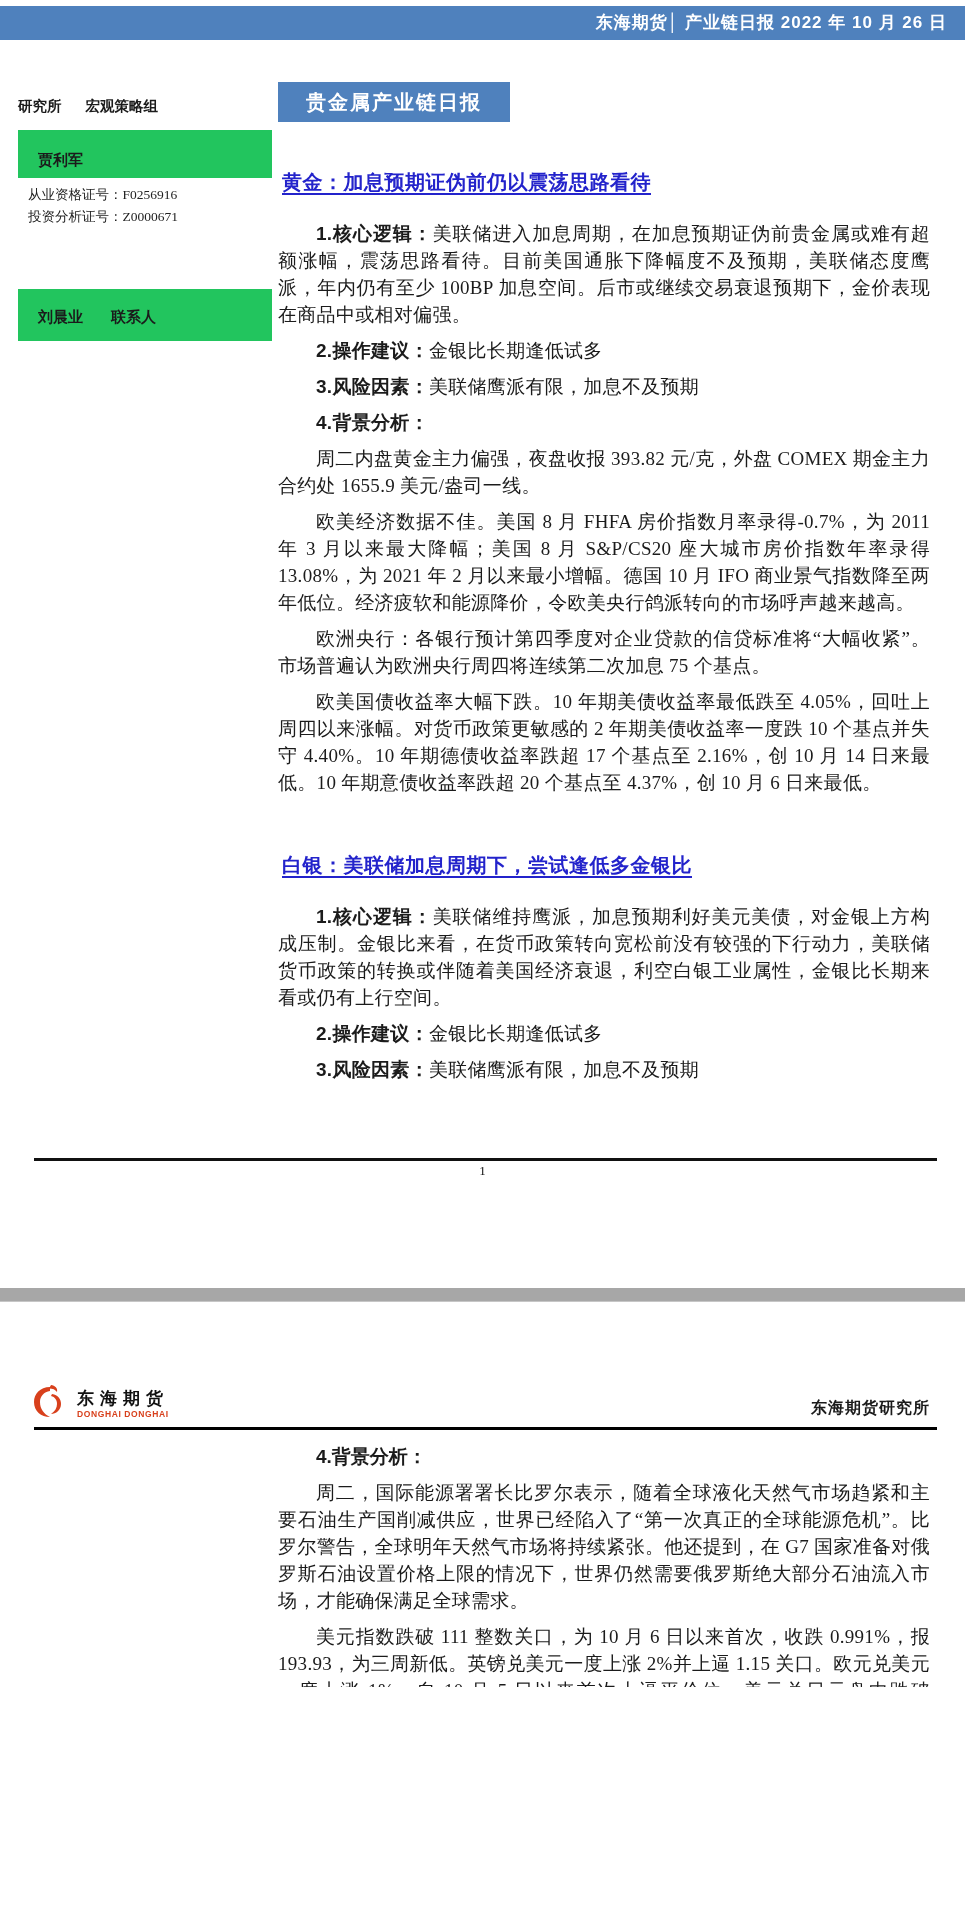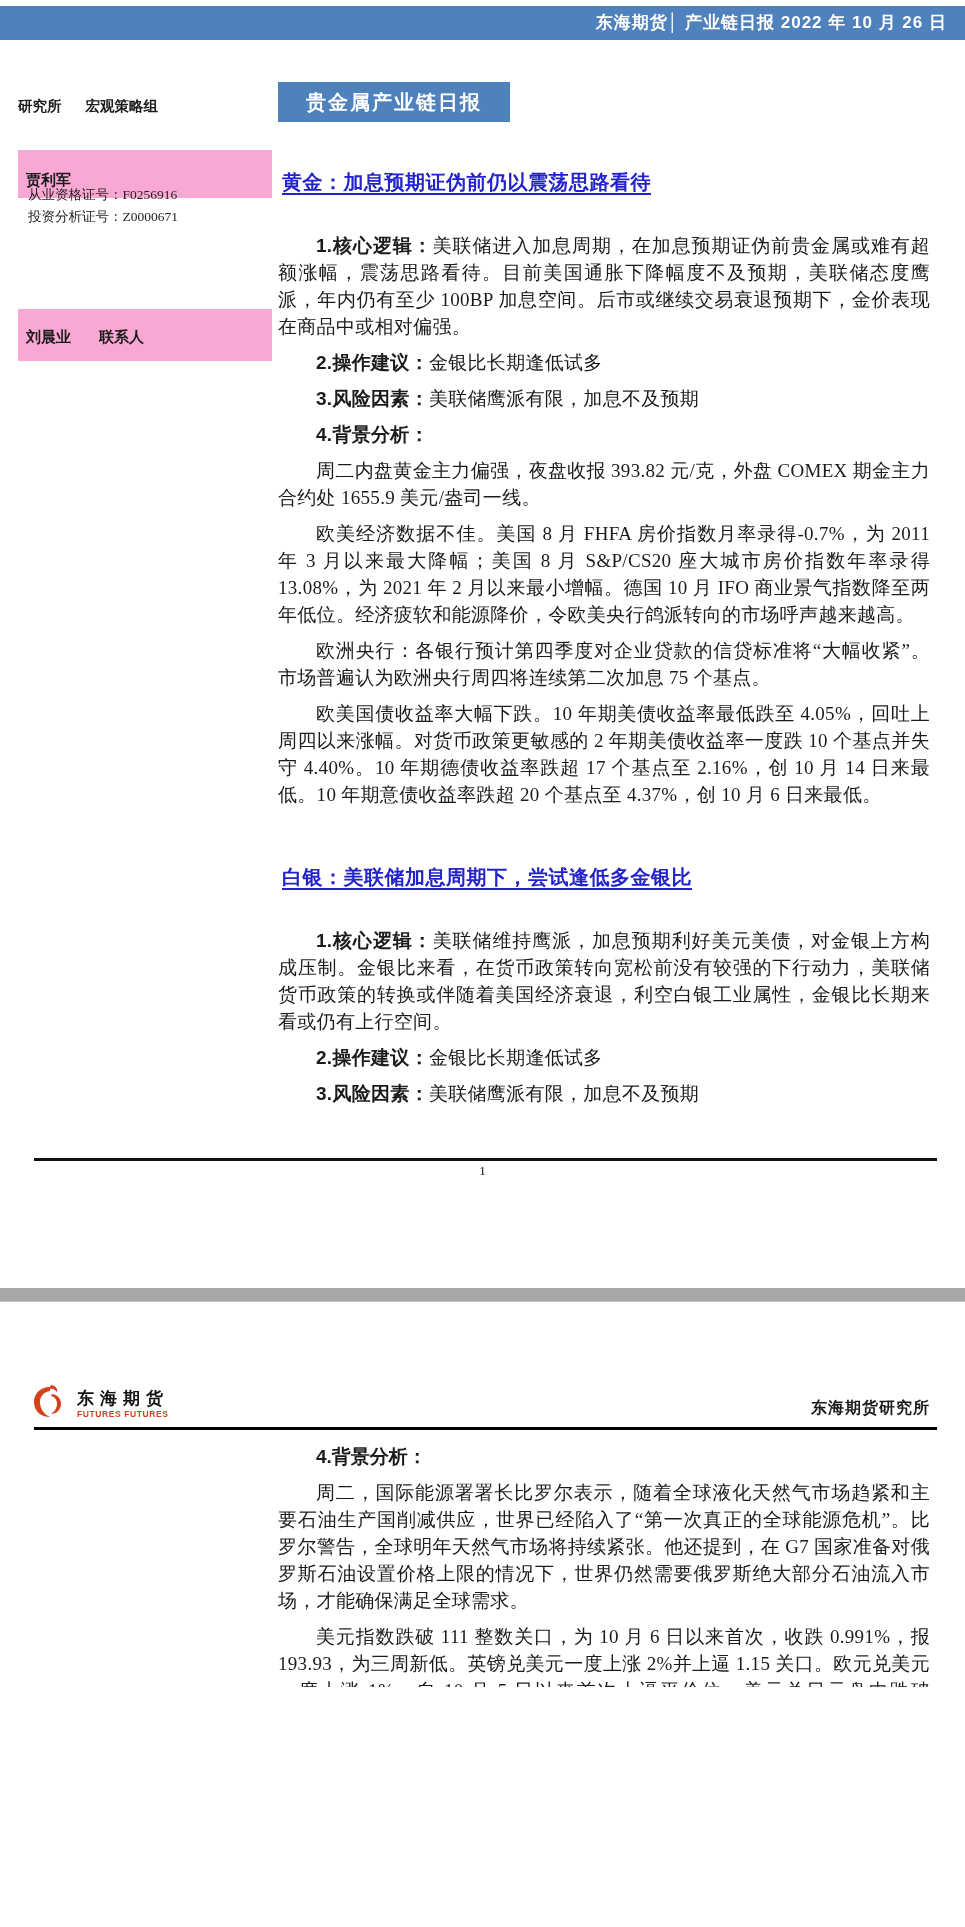--- a/index.html
+++ b/index.html
@@ -12,22 +12,22 @@
     position:absolute; top:6px; left:0; right:0; height:34px; background:#4f81bd;
     color:#fff; font-family:"Liberation Sans","DejaVu Sans",sans-serif;
     font-weight:bold; font-size:17px; line-height:34px; text-align:right;
     padding-right:18px; box-sizing:border-box; letter-spacing:1px;
   }
   
   .sidebar { position:absolute; left:18px; top:0; width:254px; }
   .side-org { position:absolute; top:97px; left:0; font-weight:bold; font-size:14.5px; white-space:nowrap; }
   .side-org .team { margin-left:24px; }
   .side-strip {
-    position:absolute; left:0; width:254px; background:#f9a8d4; box-sizing:border-box;
-    font-weight:bold; font-size:15px; padding-left:8px;margin-top:20px;
+    position:absolute; left:0; width:254px; background:#22c55e; box-sizing:border-box;
+    font-weight:bold; font-size:15px; padding-left:20px;
   }
   .strip1 { top:130px; height:48px; line-height:60px; }
   .certs { position:absolute; top:184px; left:10px; font-size:13.5px; line-height:22px; color:#222; }
   .strip2 { top:289px; height:52px; line-height:56px; }
   .strip2 .role { margin-left:28px; }
   
   .title-box {
     position:absolute; left:278px; top:82px; height:40px; line-height:40px;
     background:#4f81bd; color:#fff; padding:0 28px;
     font-family:"Liberation Sans","DejaVu Sans",sans-serif; font-weight:bold;
@@ -40,21 +40,21 @@
     margin:4px; font-family:"Liberation Sans","DejaVu Sans",sans-serif;
     font-weight:bold; font-size:20px; line-height:29px; color:#2323cb;
     text-decoration:underline; text-decoration-thickness:2px; text-underline-offset:4px;
     letter-spacing:0.5px; cursor:pointer;
   }
   .section-heading.silver { margin-top:55px; }
   p.item, p.para {
     margin:9px 0 0 0; font-size:19px; line-height:27px; text-align:justify;
     text-indent:2em; letter-spacing:0.3px;
   }
-  p.item.first { margin-top:35px; }
+  p.item.first { margin-top:23px; }
   p.para { }
   .lbl {
     font-family:"Liberation Sans","DejaVu Sans",sans-serif; font-weight:bold; font-style:normal;
   }
   
   .footer-rule { position:absolute; top:1158px; left:34px; right:28px; border-top:3px solid #111; }
   .page-num { position:absolute; top:1163px; left:0; right:0; text-align:center; font-size:13px; color:#111; }
   
   .page-sep { position:absolute; top:1288px; left:0; right:0; height:13px; background:#a7a7a7; border-bottom:1px solid #c6c6c6; }
   
@@ -126,21 +126,21 @@
   <div class="page-sep"></div>
 
   <div class="logo">
     <svg class="logo-mark" viewBox="0 0 40 36" xmlns="http://www.w3.org/2000/svg">
       <path d="M20 3 C10 3 4 10 4 18 C4 27 11 33 20 33 C14 30 10 25 10 18 C10 12 14 8 20 7 Z" fill="#d8401c"></path>
       <path d="M22 10 C28 11 31 15 31 20 C31 26 26 30 21 30 C25 27 27 24 27 20 C27 16 25 13 21 12 Z" fill="#d8401c"></path>
       <path d="M21 1 C25 1.5 28 4 27 8 C25 5.5 23 4.5 19 4.5 Z" fill="#d8401c"></path>
     </svg>
     <div>
       <div class="logo-text-cn">东海期货</div>
-      <div class="logo-text-en">FUTURES FUTURES</div>
+      <div class="logo-text-en">DONGHAI DONGHAI</div>
     </div>
   </div>
   <div class="inst-name">东海期货研究所</div>
   <div class="p2-rule"></div>
 
   <div class="main2">
     <p class="bg-label"><b class="lbl">4.背景分析：</b></p>
     <p class="para">周二，国际能源署署长比罗尔表示，随着全球液化天然气市场趋紧和主要石油生产国削减供应，世界已经陷入了“第一次真正的全球能源危机”。比罗尔警告，全球明年天然气市场将持续紧张。他还提到，在 G7 国家准备对俄罗斯石油设置价格上限的情况下，世界仍然需要俄罗斯绝大部分石油流入市场，才能确保满足全球需求。</p>
     <p class="para">美元指数跌破 111 整数关口，为 10 月 6 日以来首次，收跌 0.991%，报 193.93，为三周新低。英镑兑美元一度上涨 2%并上逼 1.15 关口。欧元兑美元一度上涨 1%，自 10 月 5 日以来首次上逼平价位。美元兑日元盘中跌破 148。</p>
   </div>

